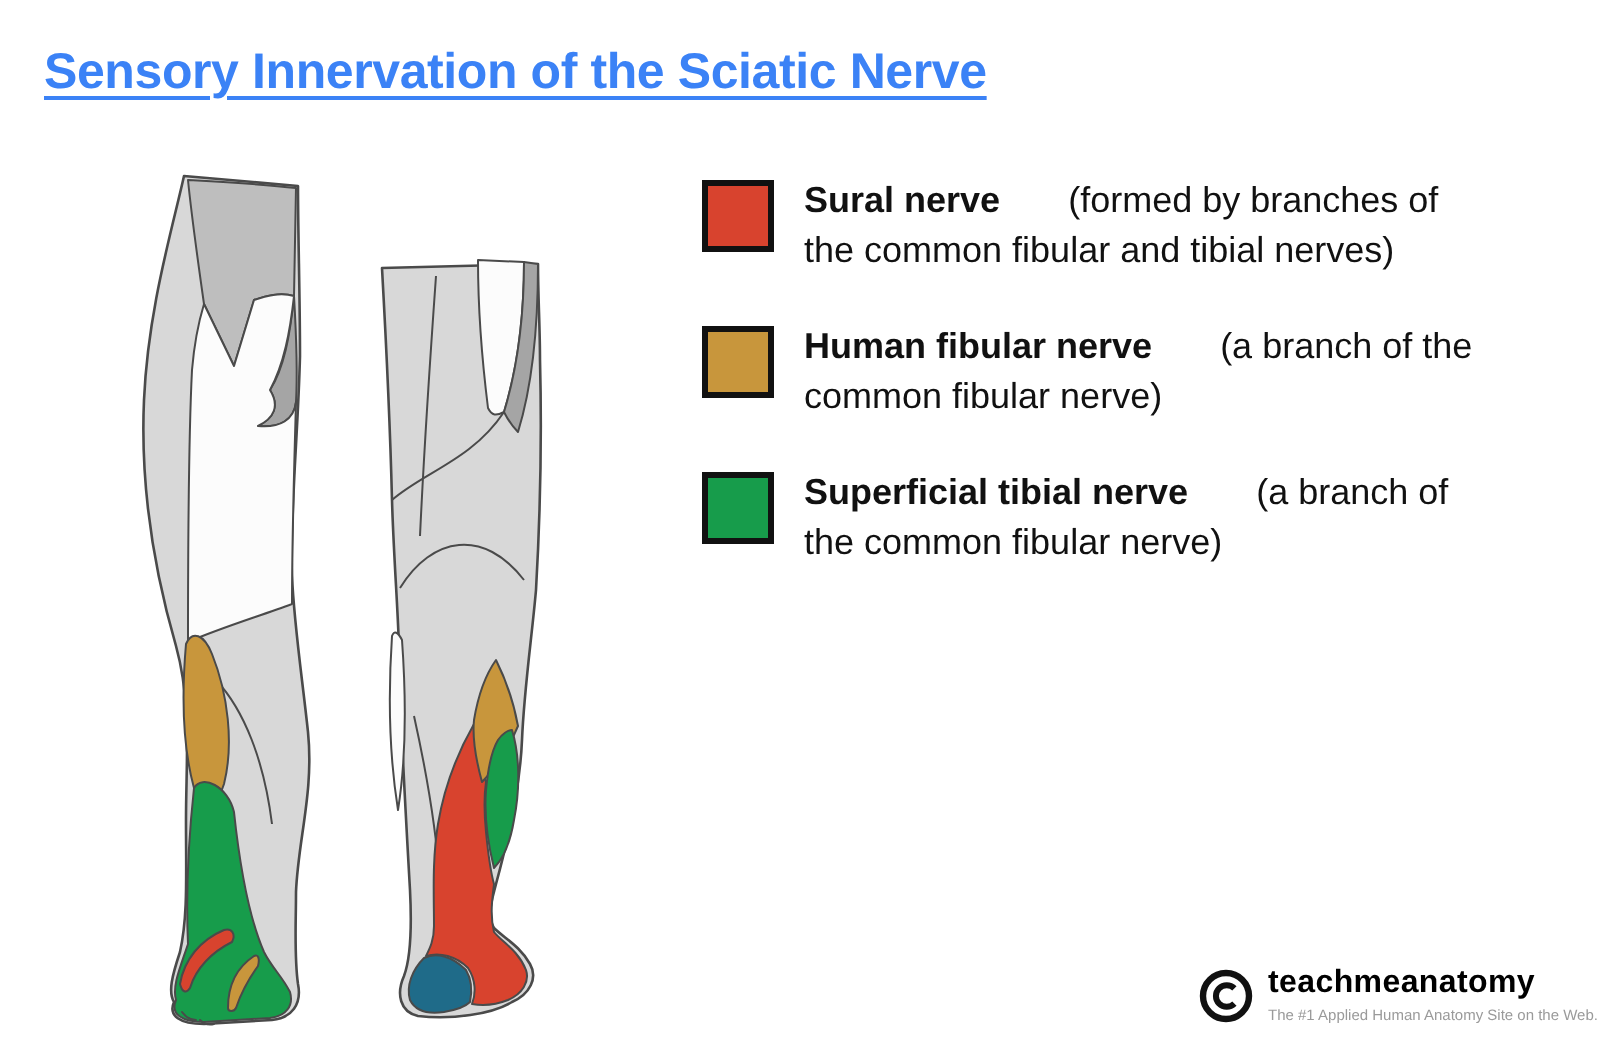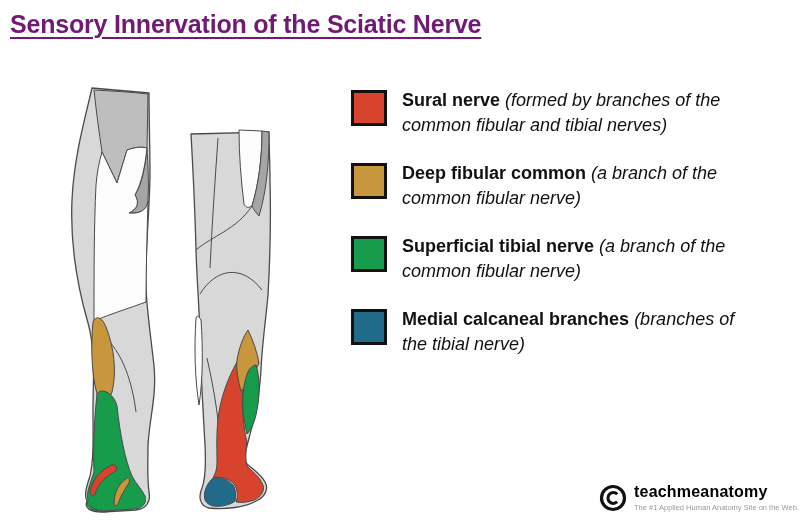--- a/index.html
+++ b/index.html
@@ -1,37 +1,37 @@
 <!DOCTYPE html>
 <html><head>
 <meta charset="utf-8">
 <style>
   html,body{margin:0;padding:0;}
   body{
     width:800px;height:522px;position:relative;background:#ffffff;
     font-family:"Liberation Sans","DejaVu Sans",sans-serif;overflow:hidden;
   }
   .title{
-    position:absolute;left:10px;top:10px;margin:0;
-    font-size:25px;font-weight:bold;color:#701a75;
+    position:absolute;left:10px;top:10px;margin:12px;
+    font-size:25px;font-weight:bold;color:#3b82f6;
     text-decoration:underline;text-decoration-thickness:2px;text-underline-offset:4px;
     letter-spacing:-0.2px;
   }
   .figure{position:absolute;left:50px;top:60px;width:290px;height:455px;}
   .legend{position:absolute;left:351px;top:88px;width:420px;}
   .legend-item{display:flex;align-items:flex-start;margin-bottom:23px;}
   .swatch{
     width:30px;height:30px;border:3px solid #111;flex:0 0 auto;
     margin-right:15px;margin-top:2px;
   }
   .legend-text{
     max-width:345px;font-size:18px;line-height:25px;color:#111;
   }
   .legend-name{font-weight:bold;}
-  .legend-desc{font-style:italic;}
+  .legend-desc{margin-left:29px;}
   .brand{position:absolute;left:599px;top:483px;display:flex;align-items:center;}
   .brand-icon{width:28px;height:28px;flex:0 0 auto;margin-right:7px;}
   .brand-name{font-size:16px;font-weight:bold;color:#000000;line-height:17px;letter-spacing:0.2px;}
   .brand-tagline{font-size:7.5px;color:#9a9a9a;line-height:9px;margin-top:3px;}
 </style>
 </head>
 <body>
 
 <h1 class="title">Sensory Innervation of the Sciatic Nerve</h1>
 
@@ -177,40 +177,33 @@
     <div class="swatch" style="background-color: rgb(216, 67, 46);"></div>
     <div class="legend-text">
       <span class="legend-name">Sural nerve</span>
       <span class="legend-desc">(formed by branches of the common fibular and tibial nerves)</span>
     </div>
   </div>
 
   <div class="legend-item">
     <div class="swatch" style="background-color: rgb(200, 150, 60);"></div>
     <div class="legend-text">
-      <span class="legend-name">Deep fibular common</span>
+      <span class="legend-name">Human fibular nerve</span>
       <span class="legend-desc">(a branch of the common fibular nerve)</span>
     </div>
   </div>
 
   <div class="legend-item">
     <div class="swatch" style="background-color: rgb(23, 156, 75);"></div>
     <div class="legend-text">
       <span class="legend-name">Superficial tibial nerve</span>
       <span class="legend-desc">(a branch of the common fibular nerve)</span>
     </div>
   </div>
 
-  <div class="legend-item">
-    <div class="swatch" style="background-color: rgb(31, 107, 137);"></div>
-    <div class="legend-text">
-      <span class="legend-name">Medial calcaneal branches</span>
-      <span class="legend-desc">(branches of the tibial nerve)</span>
-    </div>
-  </div>
 
 </div>
 
 <div class="brand">
   <svg class="brand-icon" viewBox="0 0 28 28" xmlns="http://www.w3.org/2000/svg">
     <circle cx="14" cy="14" r="11.5" fill="none" stroke="#111" stroke-width="3.2"></circle>
     <path d="M 18.2 10.2 A 5.4 5.4 0 1 0 18.2 17.8" fill="none" stroke="#111" stroke-width="3" stroke-linecap="butt"></path>
   </svg>
   <div>
     <div class="brand-name">teachmeanatomy</div>

